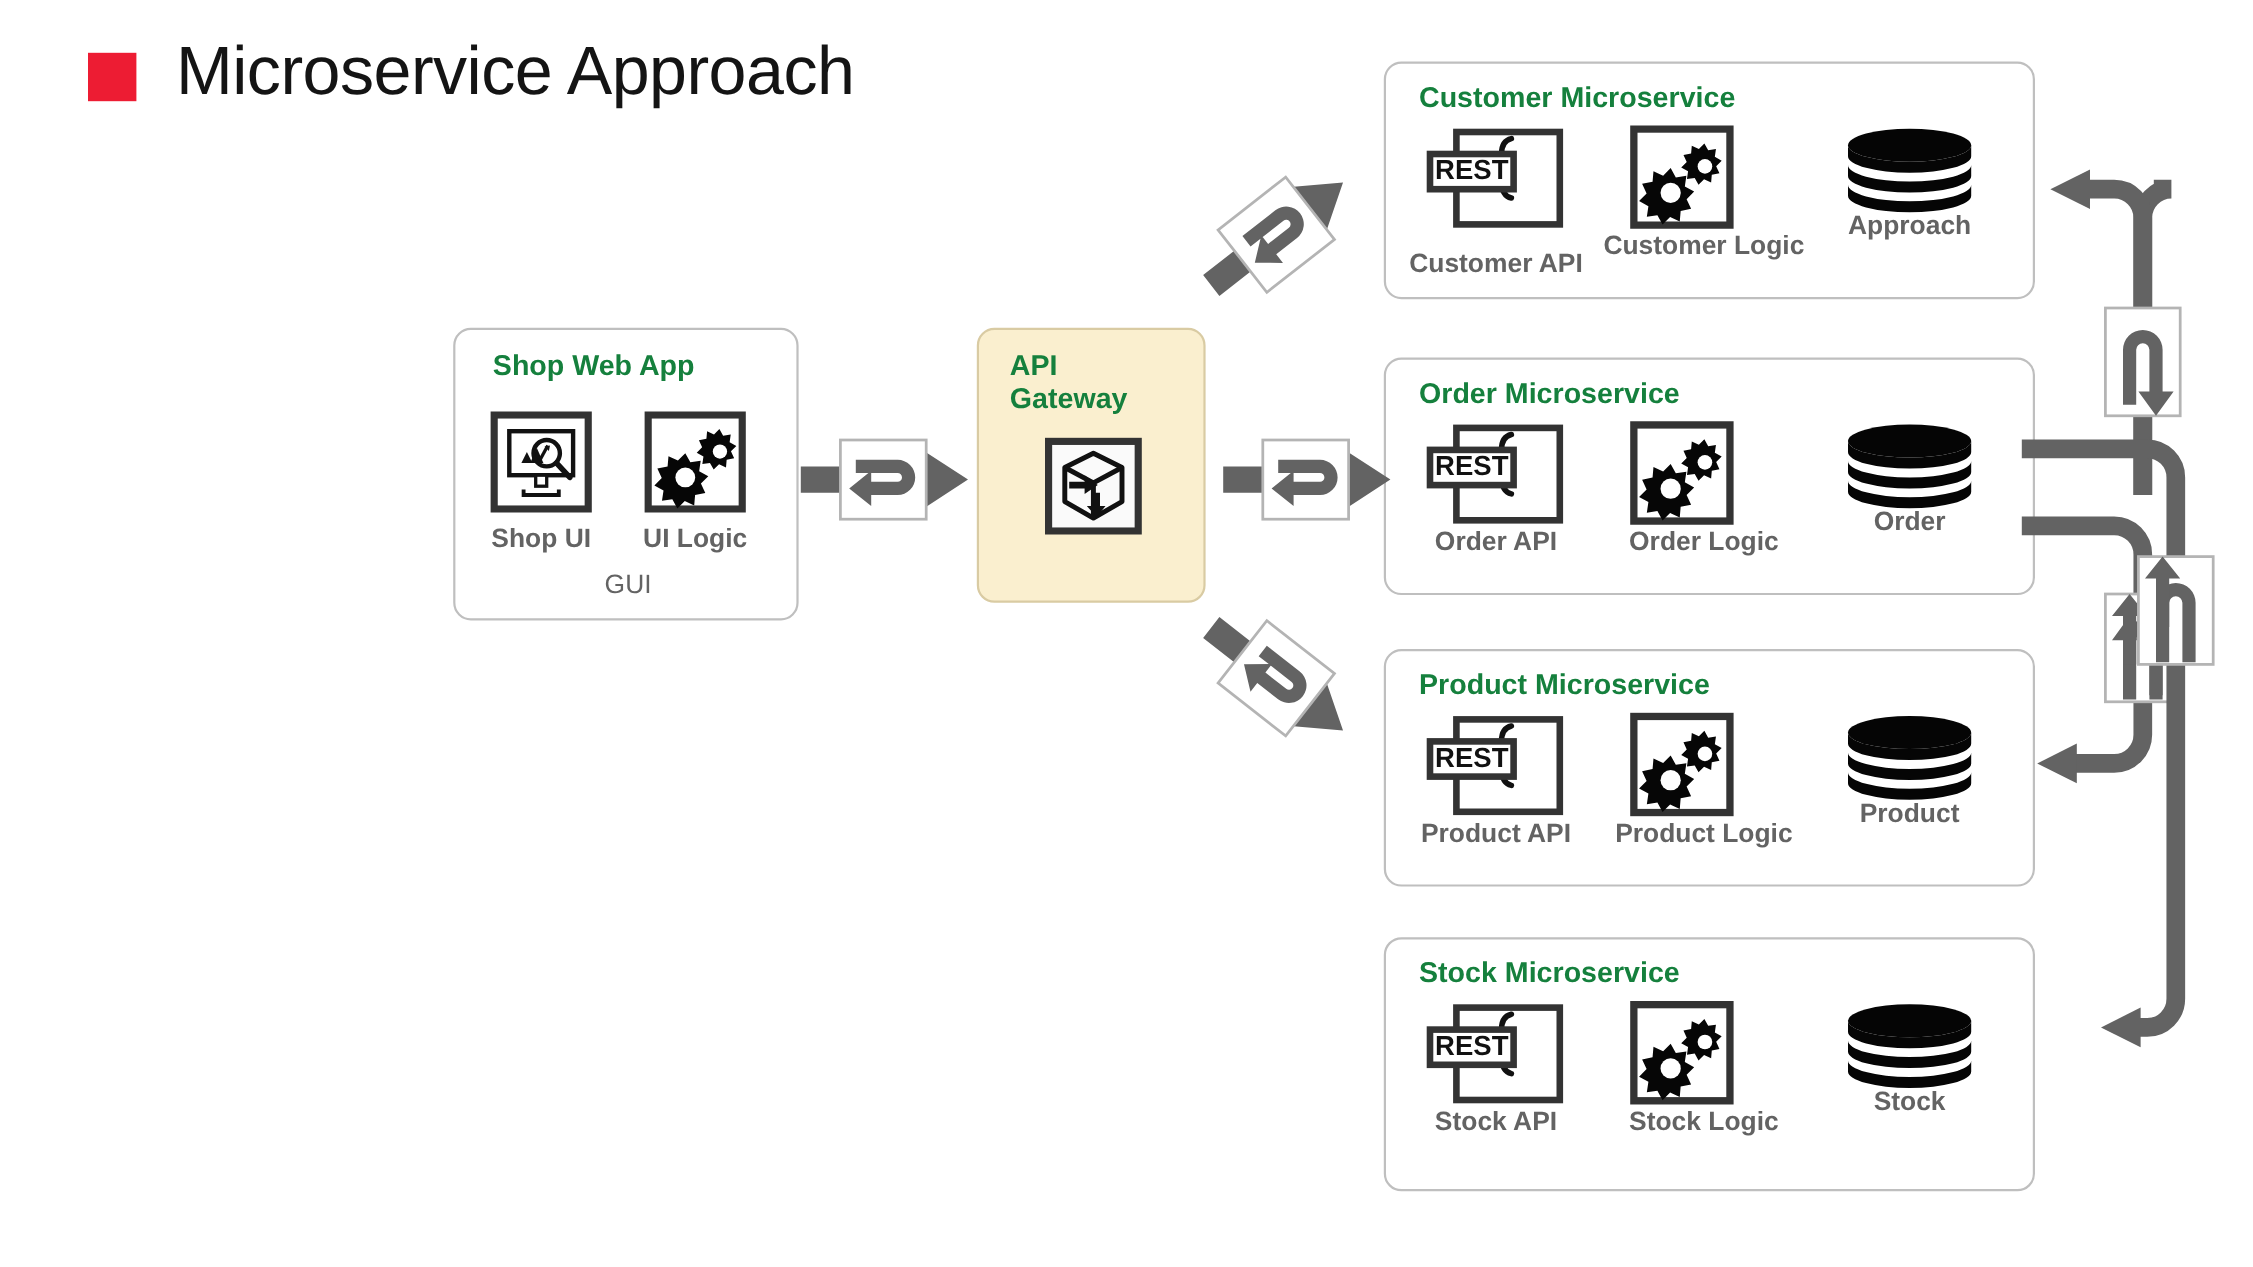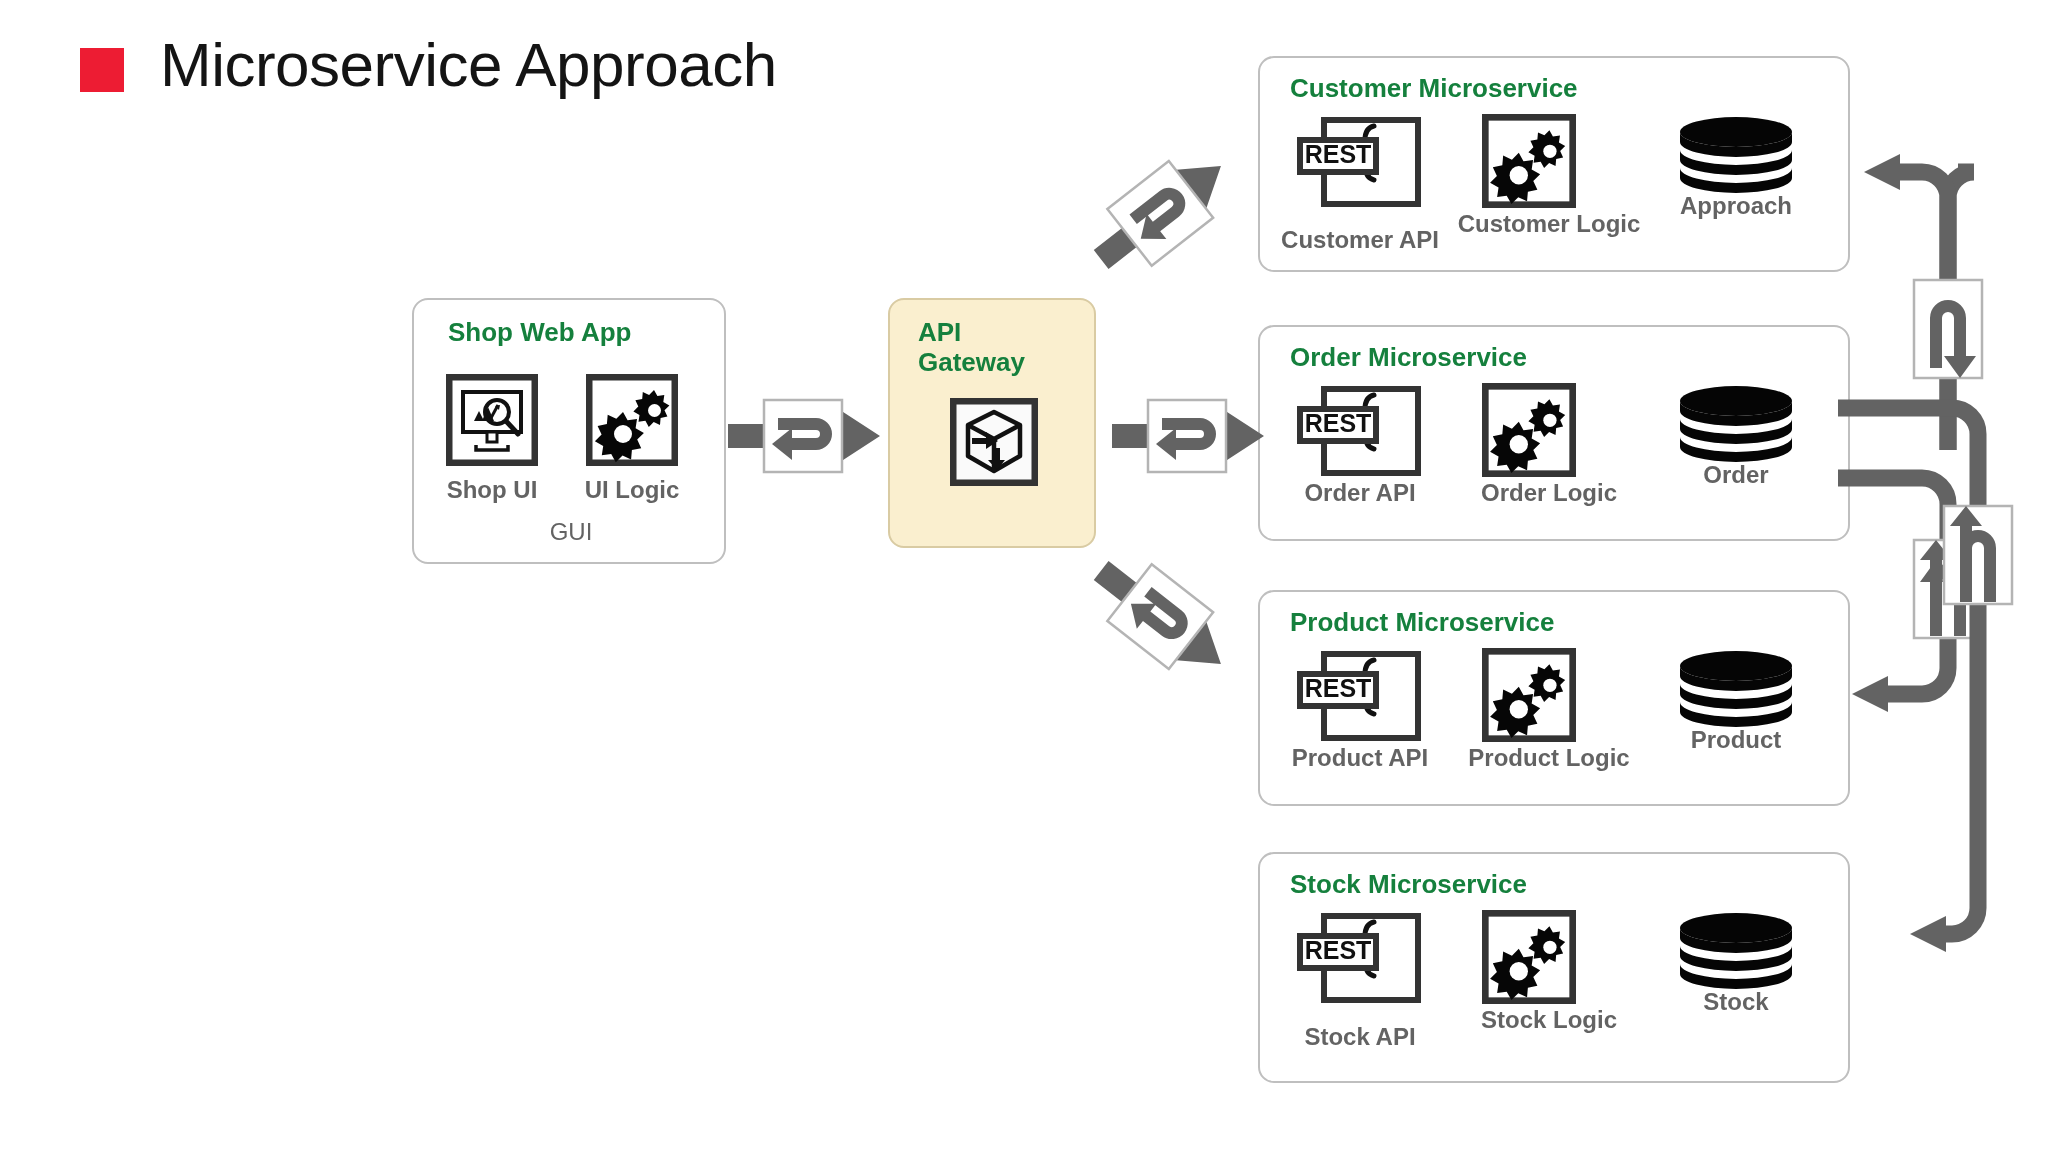--- a/index.html
+++ b/index.html
@@ -235,21 +235,21 @@
   <div class="card" style="left:1258px;top:852px;width:592px;height:231px;padding-left:26px;">
     <div class="card-title" style="left:30px;top:16px;">Stock Microservice</div>
     <div class="icon-box" style="left:36px;top:58px;">
       <svg width="128" height="92" viewBox="0 0 128 92">
         <rect x="28" y="4" width="94" height="84" fill="#ffffff" stroke="#333333" stroke-width="6"></rect>
         <path d="M78 10 q-9 2 -9 14 q0 10 -8 12 q8 2 8 12 q0 14 9 16" fill="none" stroke="#111111" stroke-width="5" stroke-linecap="round"></path>
         <rect x="4" y="24" width="76" height="32" fill="#ffffff" stroke="#333333" stroke-width="6"></rect>
         <text x="42" y="47" font-family="'Liberation Sans',sans-serif" font-size="25" font-weight="bold" fill="#111111" text-anchor="middle">REST</text>
       </svg>
     </div>
-    <div class="comp-label" style="left:10px;top:152px;width:180px;margin-top:17px;">Stock API</div>
+    <div class="comp-label" style="left:10px;top:152px;width:180px;">Stock API</div>
 
     <div class="icon-box" style="left:222px;top:56px;">
       <svg width="94" height="94" viewBox="0 0 92 92">
         <rect x="3" y="3" width="86" height="86" fill="#ffffff" stroke="#333333" stroke-width="7"></rect>
         <g fill="#060606">
           <path d="M66 16 l3.4 6.1 6.9 -1.0 -1.0 6.9 6.1 3.4 -4.9 4.9 2.9 6.3 -6.8 1.4 -0.6 6.9 -6.3 -2.9 -4.9 4.9 -3.4 -6.1 -6.9 1.0 1.0 -6.9 -6.1 -3.4 4.9 -4.9 -2.9 -6.3 6.8 -1.4 0.6 -6.9 6.3 2.9z"></path>
           <circle cx="66.5" cy="36.5" r="6.5" fill="#ffffff"></circle>
           <path d="M36 38 l4.6 8.3 9.4 -1.4 -1.4 9.4 8.3 4.6 -6.7 6.7 4.0 8.6 -9.3 1.9 -0.8 9.4 -8.6 -4.0 -6.7 6.7 -4.6 -8.3 -9.4 1.4 1.4 -9.4 -8.3 -4.6 6.7 -6.7 -4.0 -8.6 9.3 -1.9 0.8 -9.4 8.6 4.0z"></path>
           <circle cx="36" cy="60" r="9" fill="#ffffff"></circle>
         </g>

